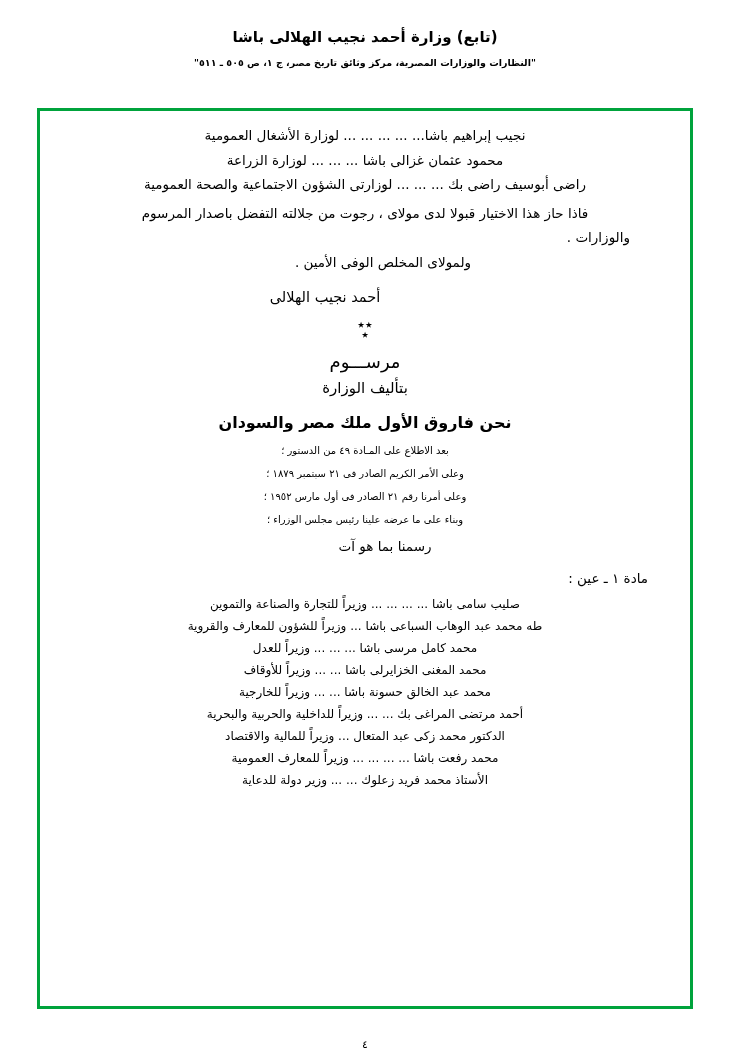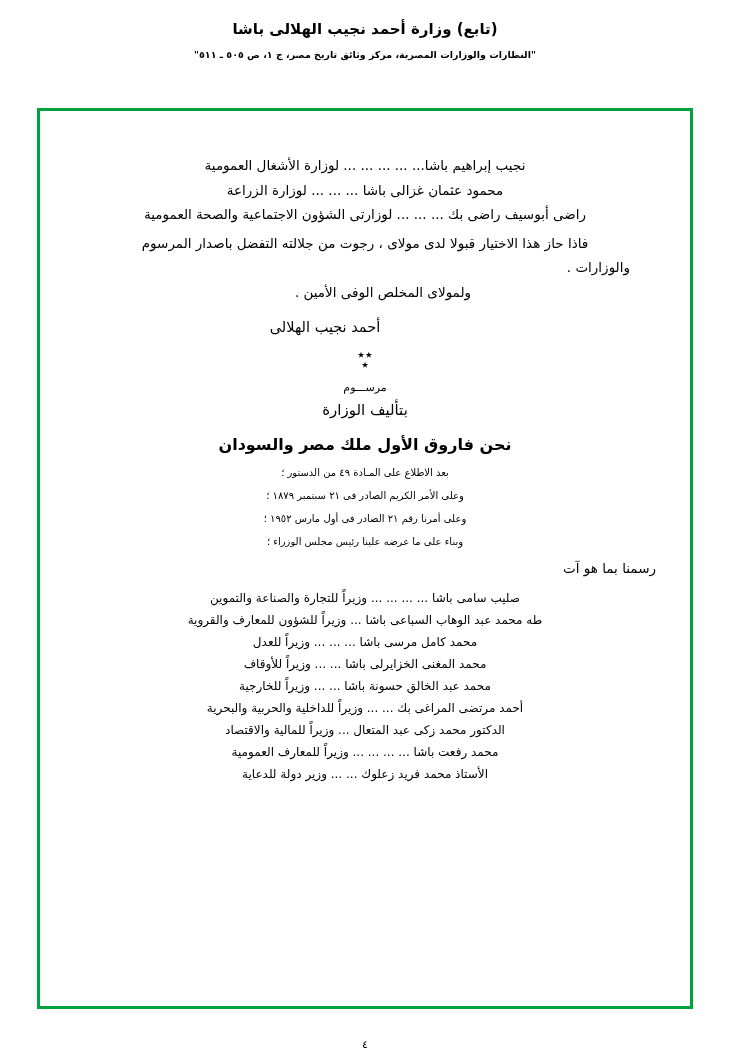--- a/index.html
+++ b/index.html
@@ -18,21 +18,21 @@
   .page {
     width: 730px;
     height: 1059px;
     position: relative;
     box-sizing: border-box;
   }
 
   
   .header {
     text-align: center;
-    padding-top: 20px;
+    padding-top: 28px;
   }
   .header-title {
     font-family: "DejaVu Sans", sans-serif;
     font-size: 15px;
     font-weight: bold;
     letter-spacing: 0px;
     line-height: 1.3;
   }
   .header-sub {
     font-family: "DejaVu Sans", sans-serif;
@@ -46,21 +46,21 @@
     position: absolute;
     top: 108px;
     left: 37px;
     width: 656px;
     height: 901px;
     border: 3px solid #00a33c;
     box-sizing: border-box;
     background: #ffffff;
   }
   .frame-inner {
-    padding: 48px 34px 10px 34px;
+    padding: 18px 34px 10px 34px;
     box-sizing: border-box;
     height: 100%;
   }
 
   .line {
     font-family: "DejaVu Sans", sans-serif;
     font-size: 13.5px;
     line-height: 1.0;
     margin-bottom: 11px;
     white-space: nowrap;
@@ -100,24 +100,23 @@
     margin: 14px 0 10px 0;
     line-height: 0.85;
   }
   .ornament .row2 {
     display: block;
     margin-top: -2px;
   }
 
   .decree-word {
     text-align: center;
-    font-size: 11px;
+    font-size: 18px;
     letter-spacing: 3px;
     margin-top: 6px;
-    font-family: Liberation Serif, serif;
   }
   .decree-sub {
     text-align: center;
     font-size: 15px;
     margin-top: 7px;
     margin-bottom: 16px;
   }
 
   .king-line {
     text-align: center;
@@ -127,20 +126,21 @@
   }
 
   .whereas {
     text-align: center;
     font-size: 10px;
     line-height: 1.0;
     margin-bottom: 13px;
   }
 
   .rasamna {
+    text-align: center;
     font-size: 13.5px;
     margin-bottom: 16px;
     padding-left: 40px;
   }
 
   .article {
     text-align: right;
     font-size: 13.5px;
     margin-bottom: 12px;
     padding-right: 8px;
@@ -199,20 +199,21 @@
 
       <div class="king-line">نحن فاروق الأول ملك مصر والسودان</div>
 
       <div class="whereas">بعد الاطلاع على المـادة ٤٩ من الدستور ؛</div>
       <div class="whereas">وعلى الأمر الكريم الصادر فى ٢١ سبتمبر ١٨٧٩ ؛</div>
       <div class="whereas">وعلى أمرنا رقم ٢١ الصادر فى أول مارس ١٩٥٢ ؛</div>
       <div class="whereas">وبناء على ما عرضه علينا رئيس مجلس الوزراء ؛</div>
 
       <div class="rasamna">رسمنا بما هو آت</div>
 
+      <div class="article">مادة ١ ـ عين :</div>
 
       <div class="appointments">
         <div class="line">صليب سامى باشا   ...  ...   ...   ...   وزيراً للتجارة والصناعة والتموين</div>
         <div class="line">طه محمد عبد الوهاب السباعى باشا ...   وزيراً للشؤون للمعارف والقروية</div>
         <div class="line">محمد كامل مرسى باشا ...   ...   ...   وزيراً للعدل</div>
         <div class="line">محمد المغنى الخزايرلى باشا    ...   ...   وزيراً للأوقاف</div>
         <div class="line">محمد عبد الخالق حسونة باشا ...   ...   وزيراً للخارجية</div>
         <div class="line">أحمد مرتضى المراغى بك    ...   ...   وزيراً للداخلية والحربية والبحرية</div>
         <div class="line">الدكتور محمد زكى عبد المتعال   ...   وزيراً للمالية والاقتصاد</div>
         <div class="line">محمد رفعت باشا  ...   ...   ...   ...   وزيراً للمعارف العمومية</div>

